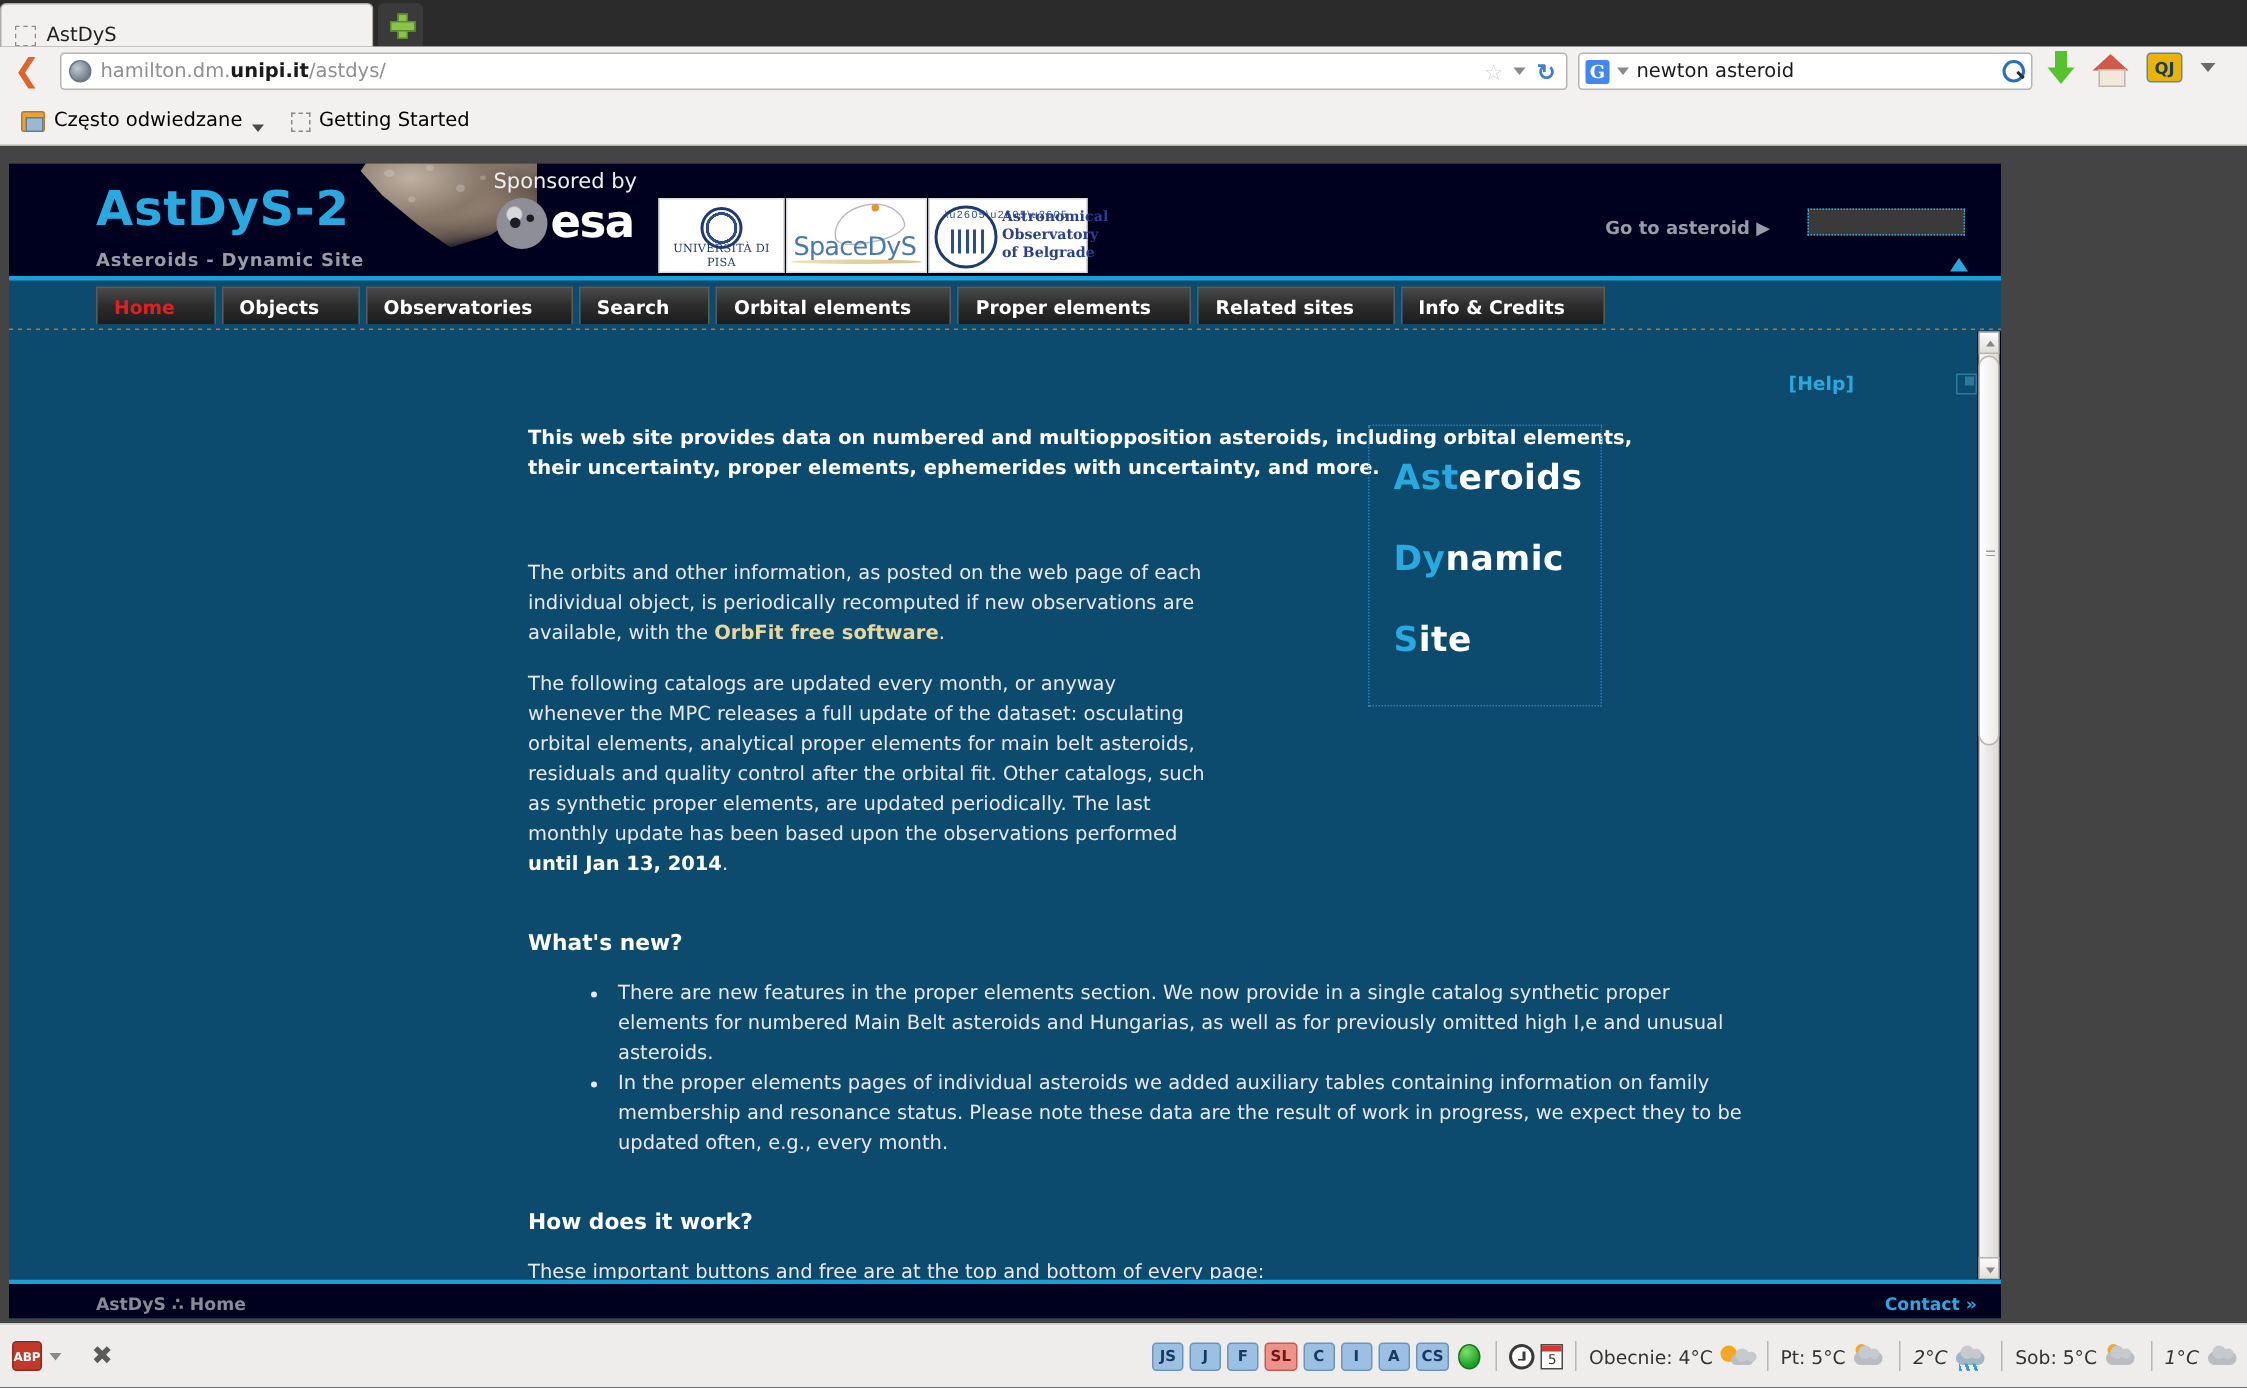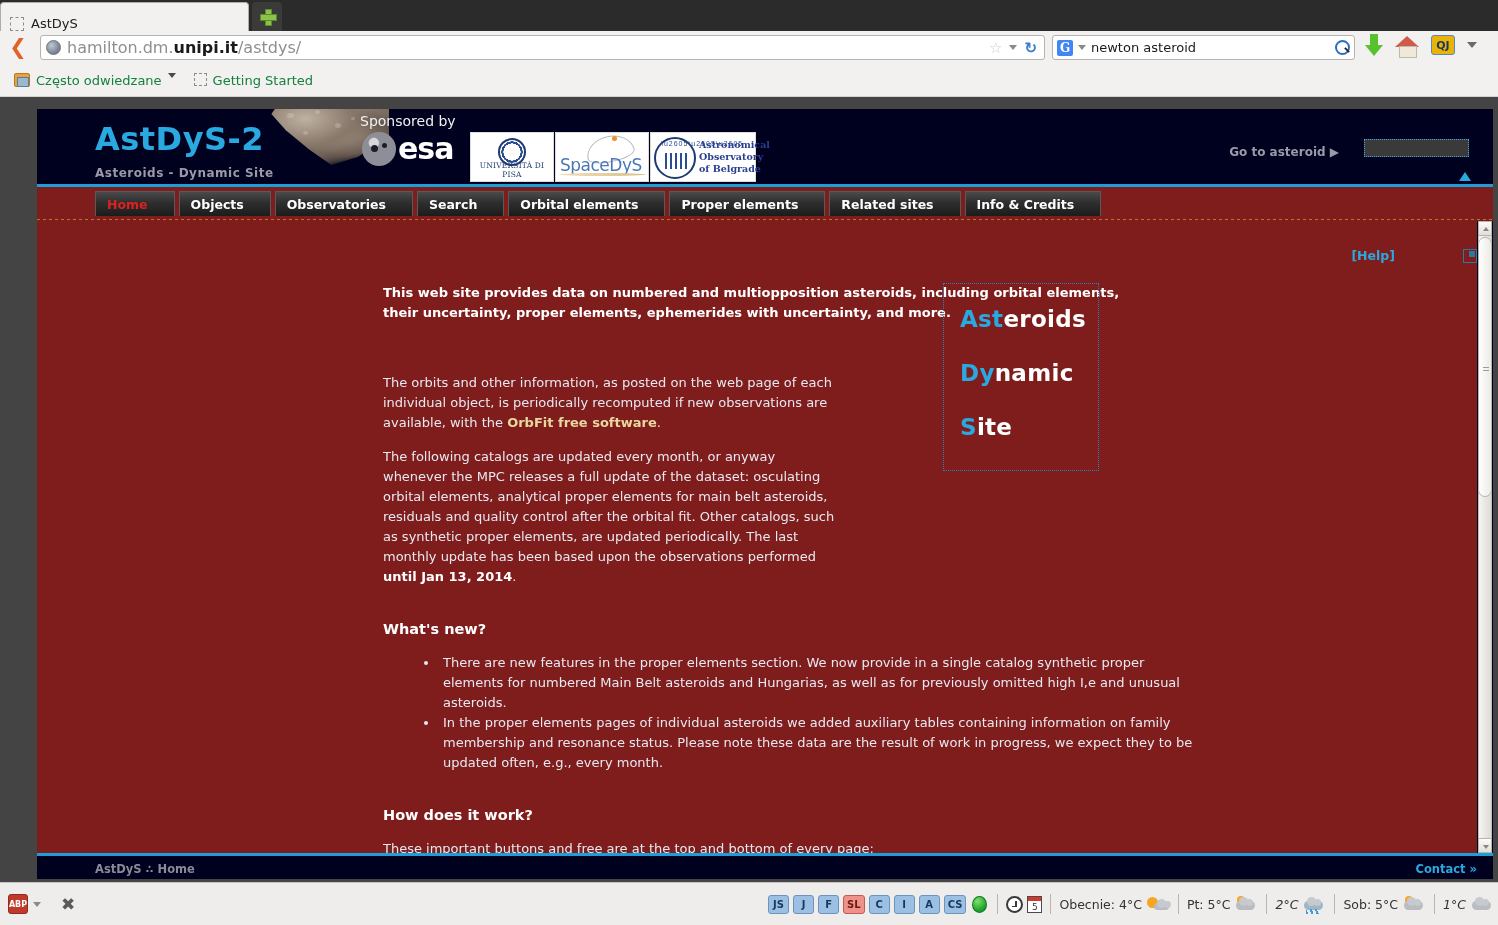--- a/index.html
+++ b/index.html
@@ -54,21 +54,21 @@
   .urlbar {
     position:absolute; left:40px; top:4px; width:1005px; height:25px;
     background:#ffffff; border:1px solid #b7b3af; border-radius:3px;
     display:flex; align-items:center; padding:0 5px; gap:6px;
   }
   .globe-icon {
     width:15px; height:15px; border-radius:50%;
     background: radial-gradient(circle at 35% 35%, #bfc9d4, #7d8997 60%, #5d6775);
     border:1px solid #6d7580; flex:none;
   }
-  .url-text { font-size:16px; color:#8f8f8f; font-family:"DejaVu Sans", sans-serif; white-space:nowrap; }
+  .url-text { font-size:13px; color:#8f8f8f; font-family:"DejaVu Sans", sans-serif; white-space:nowrap; }
   .url-text b { color:#1a1a1a; font-weight:700; }
   .url-right { margin-left:auto; display:flex; align-items:center; gap:7px; padding-right:2px;}
   .star { color:#cfcfcf; font-size:15px; }
   .caret-sm { width:0;height:0;border-left:4px solid transparent;border-right:4px solid transparent;border-top:5px solid #8a8a8a; }
   .reload { color:#3f7fd0; font-size:15px; font-weight:bold; }
 
   .searchbar {
     position:absolute; left:1052px; top:4px; width:303px; height:25px;
     background:#ffffff; border:1px solid #b7b3af; border-radius:3px;
     display:flex; align-items:center; padding:0 4px; gap:5px;
@@ -94,34 +94,34 @@
     color:#1b3a5c;font-size:11px;font-weight:bold;display:flex;align-items:center;justify-content:center;
     font-family:"DejaVu Sans",sans-serif;
   }
   .caret-dd { width:0;height:0;border-left:5px solid transparent;border-right:5px solid transparent;border-top:6px solid #6a6a6a; }
 
   .bookmarkbar {
     position:absolute; left:0; top:64px; width:1498px; height:33px;
     background:#f2f1f0; display:flex; align-items:center; padding-left:10px; gap:10px;
     border-bottom:1px solid #d5d1cd;
   }
-  .bm-item { display:flex; align-items:flex-start; gap:6px; font-size:13px; color:#15803d; font-family:"DejaVu Sans",sans-serif; padding: 2px 4px;}
+  .bm-item { display:flex; align-items:flex-end; gap:6px; font-size:13px; color:#000000; font-family:"DejaVu Sans",sans-serif; padding: 2px 4px;}
   .folder-ico { width:16px;height:14px;background:#e8a13c;border:1px solid #b87a20;border-radius:2px;position:relative; }
   .folder-ico:before{content:"";position:absolute;left:2px;top:3px;width:10px;height:8px;background:#9ab8d0;border:1px solid #5d7d99;}
   .dash-ico { width:13px;height:13px;border:1px dashed #8b8b8b; }
   .caret-bm { width:0;height:0;border-left:4px solid transparent;border-right:4px solid transparent;border-top:5px solid #4a4a4a; }
 
   
   .viewport {
     position:absolute; left:0; top:98px; width:1498px; height:784px;
     background:#444444;
   }
   .page {
-    position:absolute; left:37px; top:11px; width:1456px; height:770px;
-    background:#7f1d1d;
+    position:absolute; left:6px; top:11px; width:1328px; height:770px;
+    background:#0c4a6e;
     overflow:hidden;
   }
 
   
   .site-header { position:relative; height:75px; background:#00001f; }
   .ast-logo {
     position:absolute; left:58px; top:11px;
     font-family:"DejaVu Sans", sans-serif; font-weight:bold; font-size:32px;
     color:#2aa9e0; letter-spacing:0.5px;
   }

